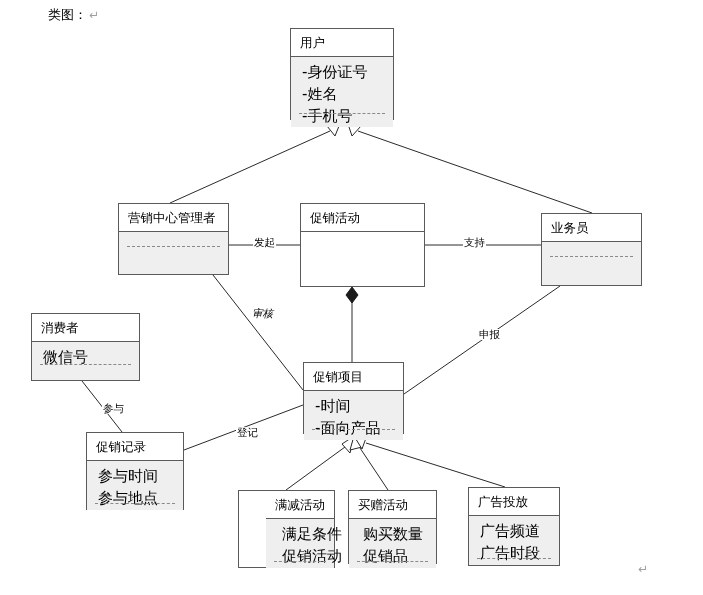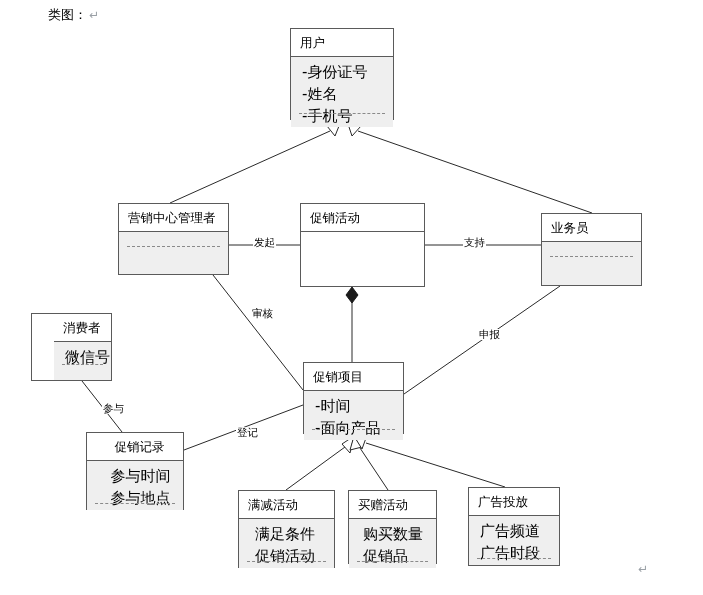--- a/index.html
+++ b/index.html
@@ -185,31 +185,31 @@
     <div class="uml-name">促销活动</div>
   </div>
 
   <div class="umlbox" style="left:541px;top:213px;width:101px;height:73px;">
     <div class="uml-name">业务员</div>
     <div class="uml-body">
       <div class="uml-sep" style="top:14px;"></div>
     </div>
   </div>
 
-  <div class="umlbox" style="left:31px;top:313px;width:81px;height:68px;padding-left:22px;">
+  <div class="umlbox" style="left:31px;top:313px;width:109px;height:68px;">
     <div class="uml-name">消费者</div>
     <div class="uml-body">
       <div class="uml-attrs">
         <div>微信号</div>
       </div>
       <div class="uml-sep" style="top:22px;"></div>
     </div>
   </div>
 
-  <div class="umlbox" style="left:86px;top:432px;width:98px;height:78px;text-align:center;">
+  <div class="umlbox" style="left:86px;top:432px;width:98px;height:78px;">
     <div class="uml-name">促销记录</div>
     <div class="uml-body">
       <div class="uml-attrs">
         <div>参与时间</div>
         <div>参与地点</div>
       </div>
       <div class="uml-sep" style="top:42px;"></div>
     </div>
   </div>
 
@@ -217,21 +217,21 @@
     <div class="uml-name">促销项目</div>
     <div class="uml-body">
       <div class="uml-attrs">
         <div>-时间</div>
         <div>-面向产品</div>
       </div>
       <div class="uml-sep" style="top:38px;"></div>
     </div>
   </div>
 
-  <div class="umlbox" style="left:238px;top:490px;width:97px;height:78px;">
+  <div class="umlbox" style="left:238px;top:490px;width:97px;height:78px;padding-left:27px;">
     <div class="uml-name">满减活动</div>
     <div class="uml-body">
       <div class="uml-attrs" style="padding-left:16px;">
         <div>满足条件</div>
         <div>促销活动</div>
       </div>
       <div class="uml-sep" style="top:42px;"></div>
     </div>
   </div>
 
@@ -252,20 +252,20 @@
       <div class="uml-attrs">
         <div>广告频道</div>
         <div>广告时段</div>
       </div>
       <div class="uml-sep" style="top:42px;"></div>
     </div>
   </div>
 
   <div class="edge-label" style="left:253px;top:237px;">发起</div>
   <div class="edge-label" style="left:463px;top:237px;">支持</div>
-  <div class="edge-label" style="left:251px;top:308px;">审核</div>
+  <div class="edge-label" style="left:251px;top:308px;font-style:italic;">审核</div>
   <div class="edge-label" style="left:478px;top:329px;">申报</div>
   <div class="edge-label" style="left:102px;top:403px;">参与</div>
   <div class="edge-label" style="left:236px;top:427px;">登记</div>
 
   <div class="doc-end">↵</div>
 
 </div>
 
 </body></html>

